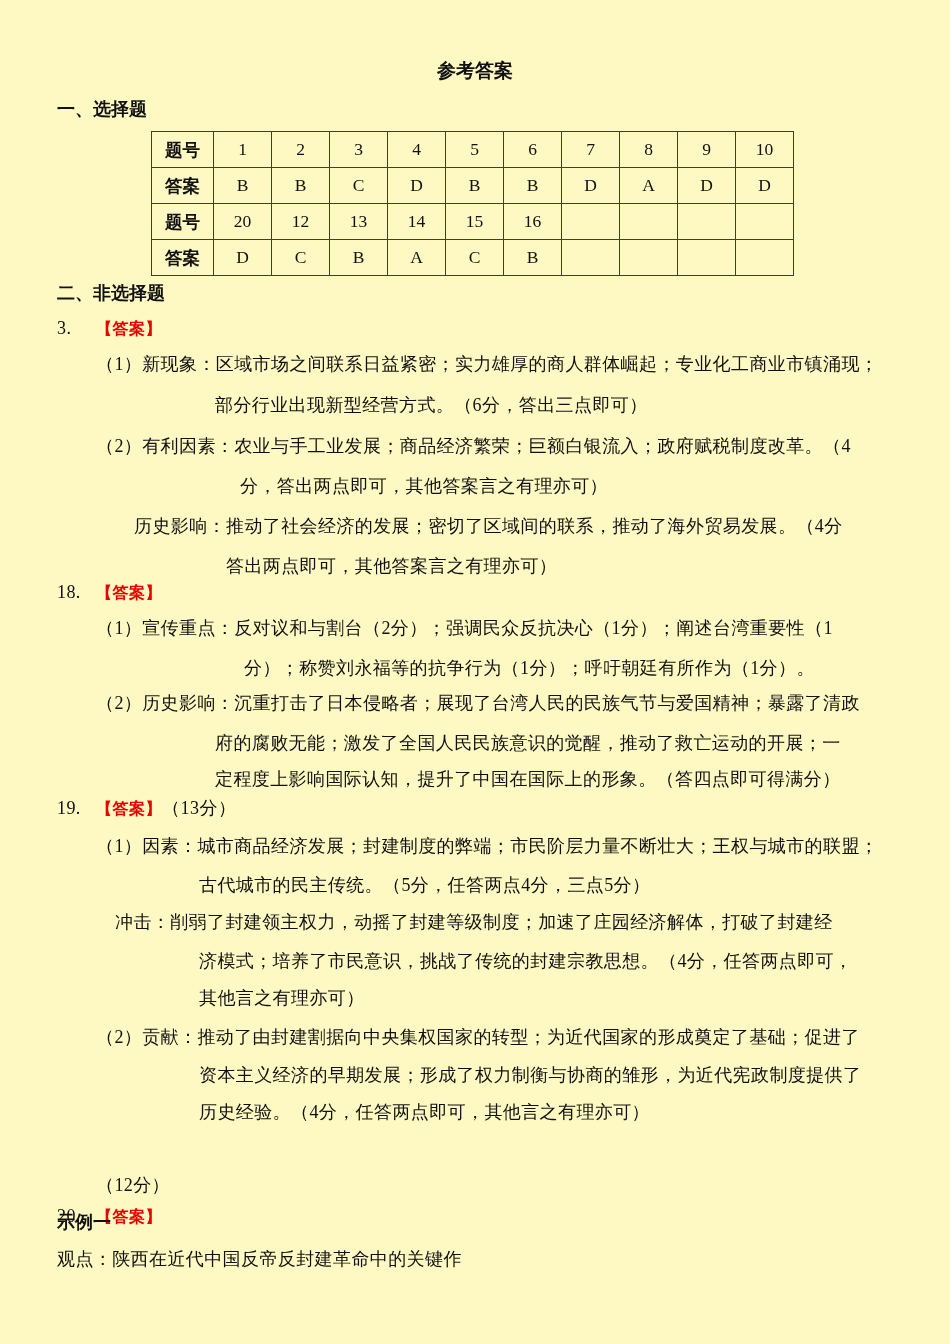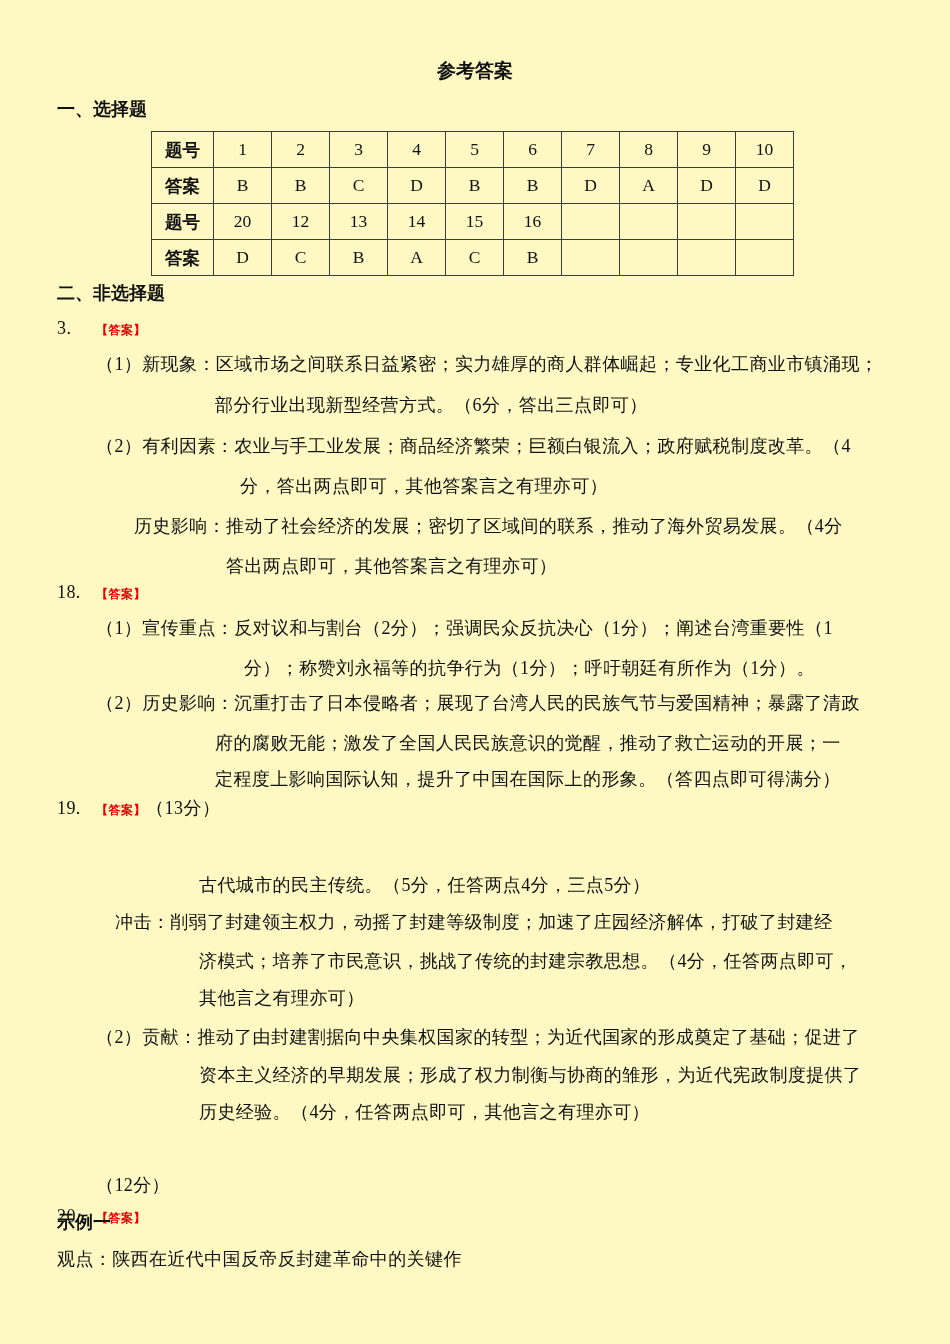--- a/index.html
+++ b/index.html
@@ -17,21 +17,21 @@
     text-align:center;
     font-family:"DejaVu Sans","Liberation Sans",sans-serif;
     font-weight:bold; font-size:19px;
   }
   .sec-head {
     font-family:"DejaVu Sans","Liberation Sans",sans-serif;
     font-weight:bold; font-size:18px;
   }
   .body-line { font-size:18px; letter-spacing:0.4px; line-height:24px; }
   .qnum { display:inline-block; width:39px; font-size:18px; }
-  .ans-label { font-size:12px; font-weight:bold; letter-spacing:0.5px;text-align:right; }
+  .ans-label { font-size:16px; font-weight:bold; letter-spacing:0.5px;text-align:right; }
   .ans-suffix { font-size:18px; letter-spacing:0.5px; }
   table.ans-table {
     position:absolute; left:151px; top:131px;
     border-collapse:collapse;
     table-layout:fixed;
   }
   table.ans-table td {
     border:1px solid #3d3d3d;
     height:35px;
     text-align:center; vertical-align:middle;
@@ -137,20 +137,21 @@
   </div>
   <div class="abs body-line" style="left:96px;  top:616px;">（1）宣传重点：反对议和与割台（2分）；强调民众反抗决心（1分）；阐述台湾重要性（1</div>
   <div class="abs body-line" style="left:244px; top:656px;">分）；称赞刘永福等的抗争行为（1分）；呼吁朝廷有所作为（1分）。</div>
   <div class="abs body-line" style="left:96px;  top:691px;">（2）历史影响：沉重打击了日本侵略者；展现了台湾人民的民族气节与爱国精神；暴露了清政</div>
   <div class="abs body-line" style="left:215px; top:731px;">府的腐败无能；激发了全国人民民族意识的觉醒，推动了救亡运动的开展；一</div>
   <div class="abs body-line" style="left:215px; top:767px;">定程度上影响国际认知，提升了中国在国际上的形象。（答四点即可得满分）</div>
 
   <div class="abs body-line" style="left:57px; top:796px;">
     <span class="qnum">19.</span><span class="ans-label" style="color: rgb(230, 0, 0);">【答案】</span><span class="ans-suffix">（13分）</span>
   </div>
+  <div class="abs body-line" style="left:96px;  top:834px;">（1）因素：城市商品经济发展；封建制度的弊端；市民阶层力量不断壮大；王权与城市的联盟；</div>
   <div class="abs body-line" style="left:199px; top:873px;">古代城市的民主传统。（5分，任答两点4分，三点5分）</div>
   <div class="abs body-line" style="left:115px; top:910px;">冲击：削弱了封建领主权力，动摇了封建等级制度；加速了庄园经济解体，打破了封建经</div>
   <div class="abs body-line" style="left:199px; top:949px;">济模式；培养了市民意识，挑战了传统的封建宗教思想。（4分，任答两点即可，</div>
   <div class="abs body-line" style="left:199px; top:986px;">其他言之有理亦可）</div>
   <div class="abs body-line" style="left:96px;  top:1025px;">（2）贡献：推动了由封建割据向中央集权国家的转型；为近代国家的形成奠定了基础；促进了</div>
   <div class="abs body-line" style="left:199px; top:1063px;">资本主义经济的早期发展；形成了权力制衡与协商的雏形，为近代宪政制度提供了</div>
   <div class="abs body-line" style="left:199px; top:1100px;">历史经验。（4分，任答两点即可，其他言之有理亦可）</div>
 
   <div class="abs body-line" style="left:57px; top:1204px;">
     <span class="qnum">20.</span><span class="ans-label" style="color: rgb(230, 0, 0);">【答案】</span>

